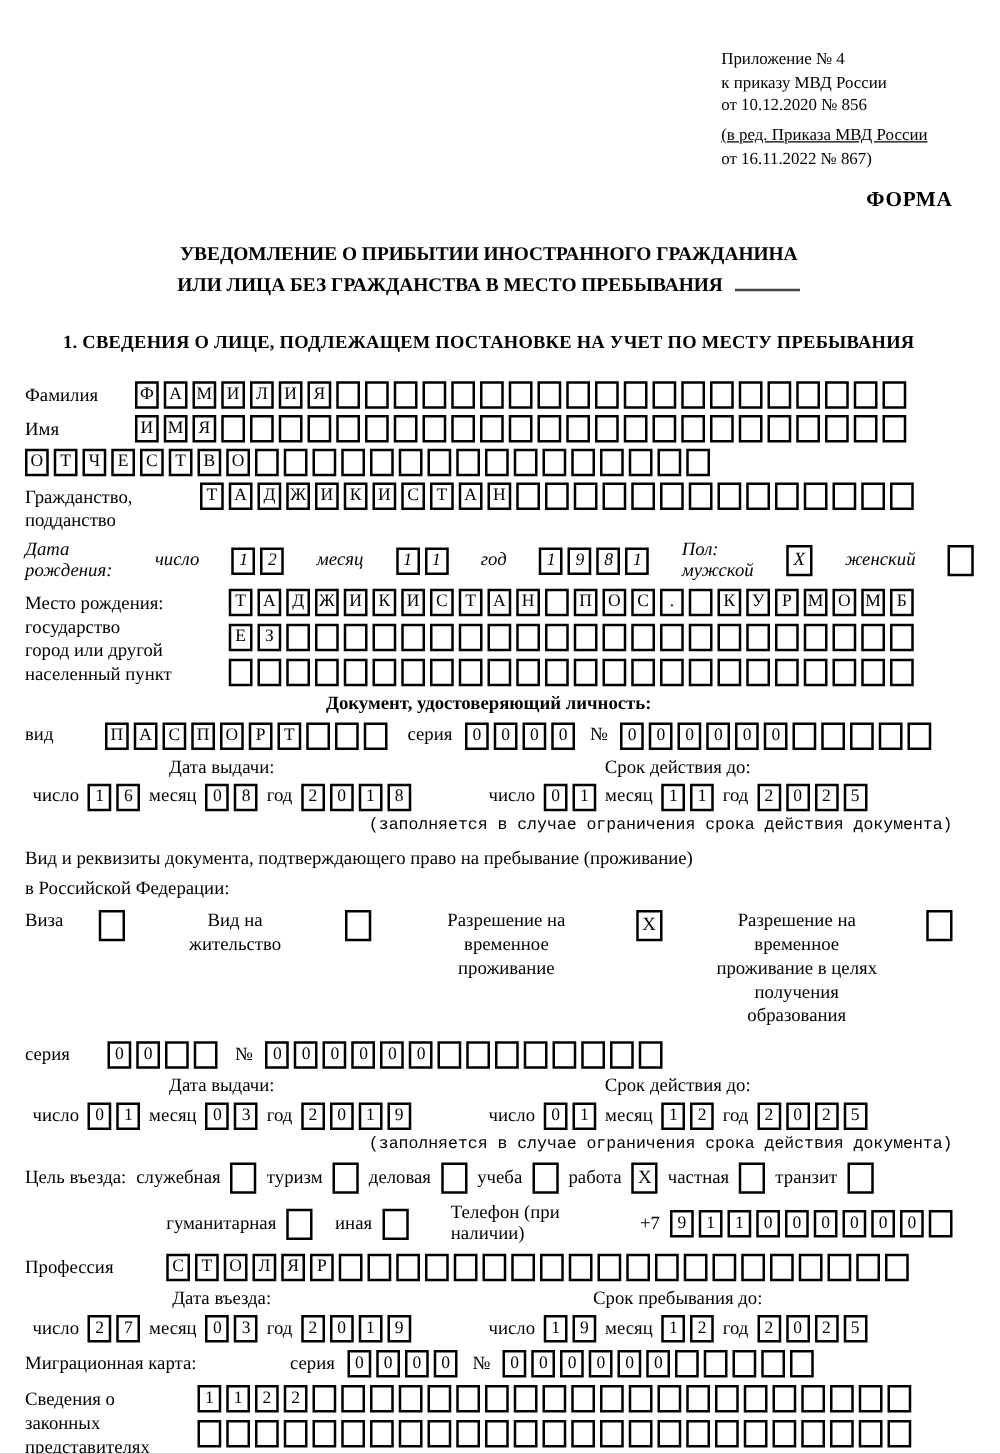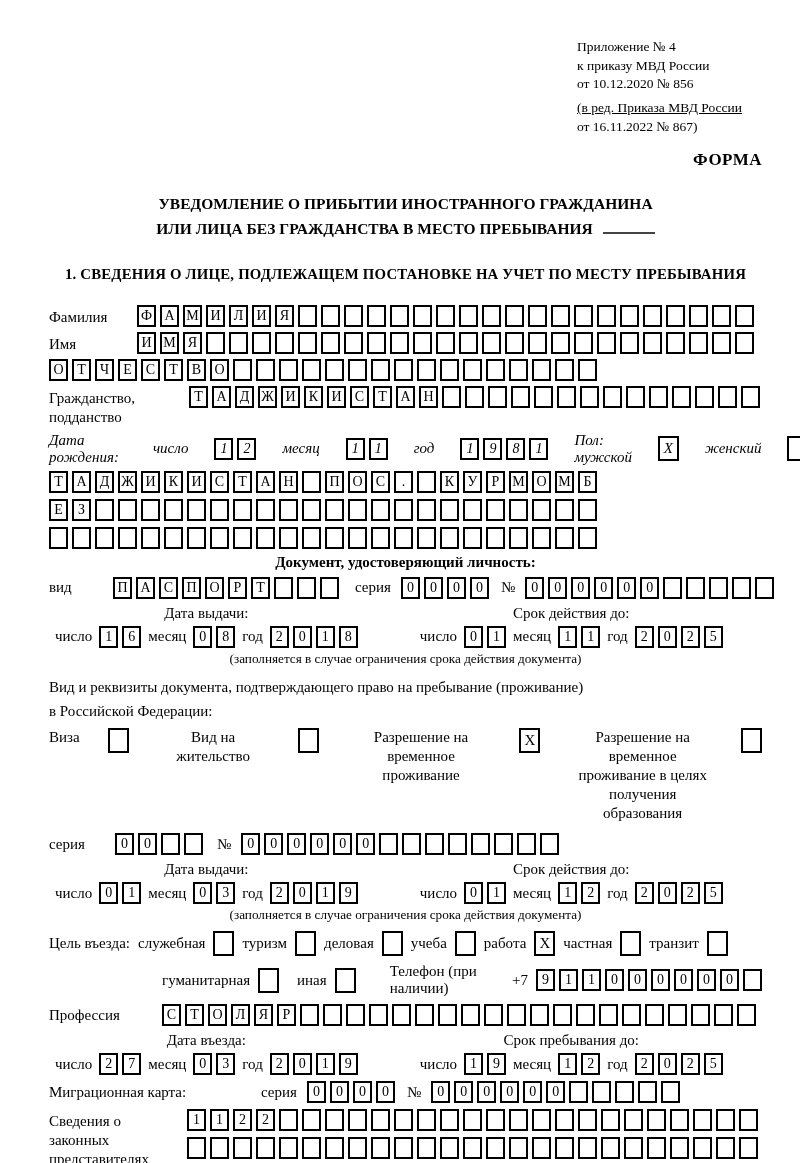--- a/index.html
+++ b/index.html
@@ -1,19 +1,19 @@
 <!DOCTYPE html>
 <html><head>
 <meta charset="utf-8">
 <style>
   html,body{margin:0;padding:0;background:#888;}
   .page{
     width:800px;height:1163px;background:#fff;color:#000;
     font-family:"Liberation Serif","DejaVu Serif",serif;font-size:15px;
-    box-sizing:border-box;padding:38px 38px 0 49px;position:relative;overflow:hidden;
+    box-sizing:border-box;padding:38px 38px 0 20px;position:relative;overflow:hidden;
     margin:0 auto;
   }
   .appendix{margin-left:auto;width:185px;font-size:13.5px;line-height:1.38;}
   .appendix .gap{margin-top:5px;text-decoration:underline;}
   .forma{margin-top:14px;text-align:right;font-weight:bold;font-size:17px;letter-spacing:.5px;}
   .title{margin-top:22px;text-align:center;font-weight:bold;font-size:15.5px;line-height:1.6;}
   .blank-underline{display:inline-block;width:52px;border-bottom:2px solid #444;height:13px;margin-left:10px;}
   .section-heading{margin-top:24px;text-align:center;font-weight:bold;font-size:14.8px;letter-spacing:.2px;}
   .rows{margin-top:22px;}
   .row{display:flex;align-items:flex-start;margin-bottom:5px;}
@@ -32,21 +32,21 @@
   .cells-stack{display:flex;flex-direction:column;gap:6px;}
   .heading-center{text-align:center;font-weight:bold;margin:4px 0 6px;}
   .sub{padding:0 2px;}
   .dates{display:flex;margin:6px 0 2px;}
   .dg{display:flex;flex-direction:column;}
   .dg-head{text-align:center;margin-bottom:4px;}
   .date-line{display:flex;align-items:center;gap:7px;}
   .dg1{margin-left:6px;}
   .dg2{margin-left:62px;}
   .note{font-size:13.2px;}
-  .note-right{text-align:center;margin:3px 0 8px;}
+  .note-right{text-align:right;margin:3px 0 8px;font-family:Liberation Mono, monospace;}
   .plain{line-height:1.65;margin:4px 0 2px;}
   .permit-row{display:flex;align-items:flex-start;margin:4px 0 10px;gap:20px;}
   .permit-label{text-align:center;line-height:19px;}
   .permit-row .cells{margin-top:0;}
   .ml8{margin-left:8px;} .ml10{margin-left:10px;} .ml12{margin-left:12px;} .ml14{margin-left:14px;}
   .ml16{margin-left:16px;} .ml26{margin-left:26px;} .ml113{margin-left:113px;}
   .purpose-row{display:flex;align-items:center;column-gap:8px;margin-bottom:7px;flex-wrap:nowrap;}
   .rep-right{display:flex;flex-direction:column;gap:6px;}
 </style>
 </head>
@@ -223,20 +223,24 @@
       <span class="cells cb">
           <div class="cell">X</div>
         </span>
       <span class="sub">женский</span>
       <span class="cells cb">
           <div class="cell"></div>
         </span>
     </div>
 
     <div class="row" style="margin-top:2px;">
+      <div class="f-label w163 ml">Место рождения:
+государство
+город или другой
+населенный пункт</div>
       <div class="cells-stack">
         <div class="cells">
             <div class="cell">Т</div>
             <div class="cell">А</div>
             <div class="cell">Д</div>
             <div class="cell">Ж</div>
             <div class="cell">И</div>
             <div class="cell">К</div>
             <div class="cell">И</div>
             <div class="cell">С</div>

